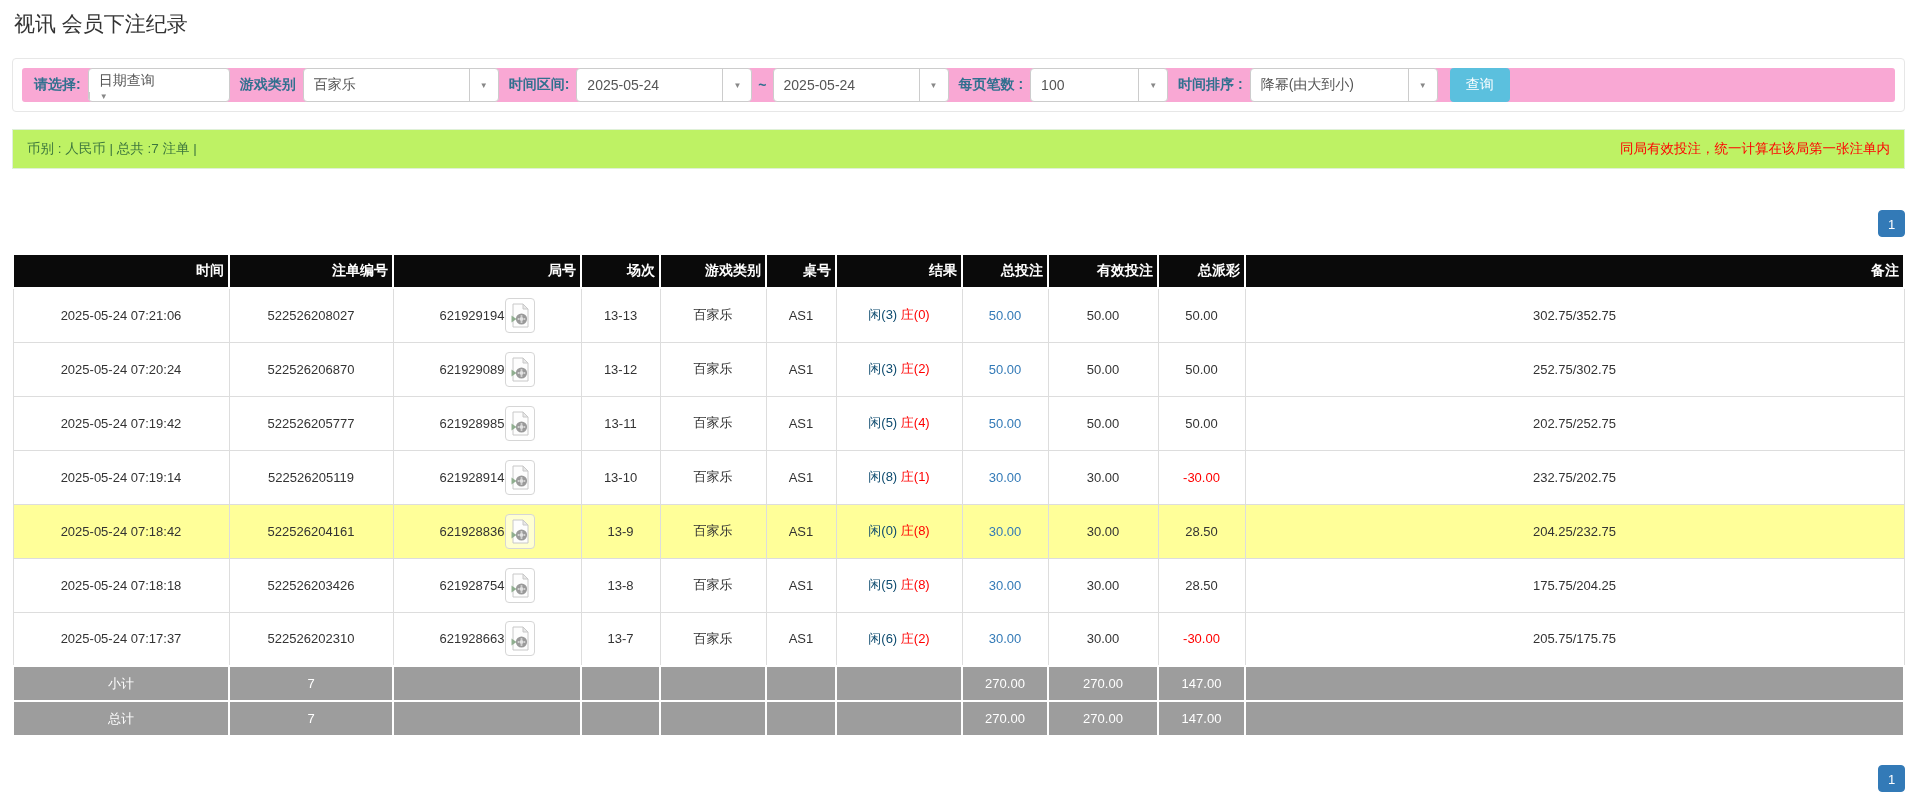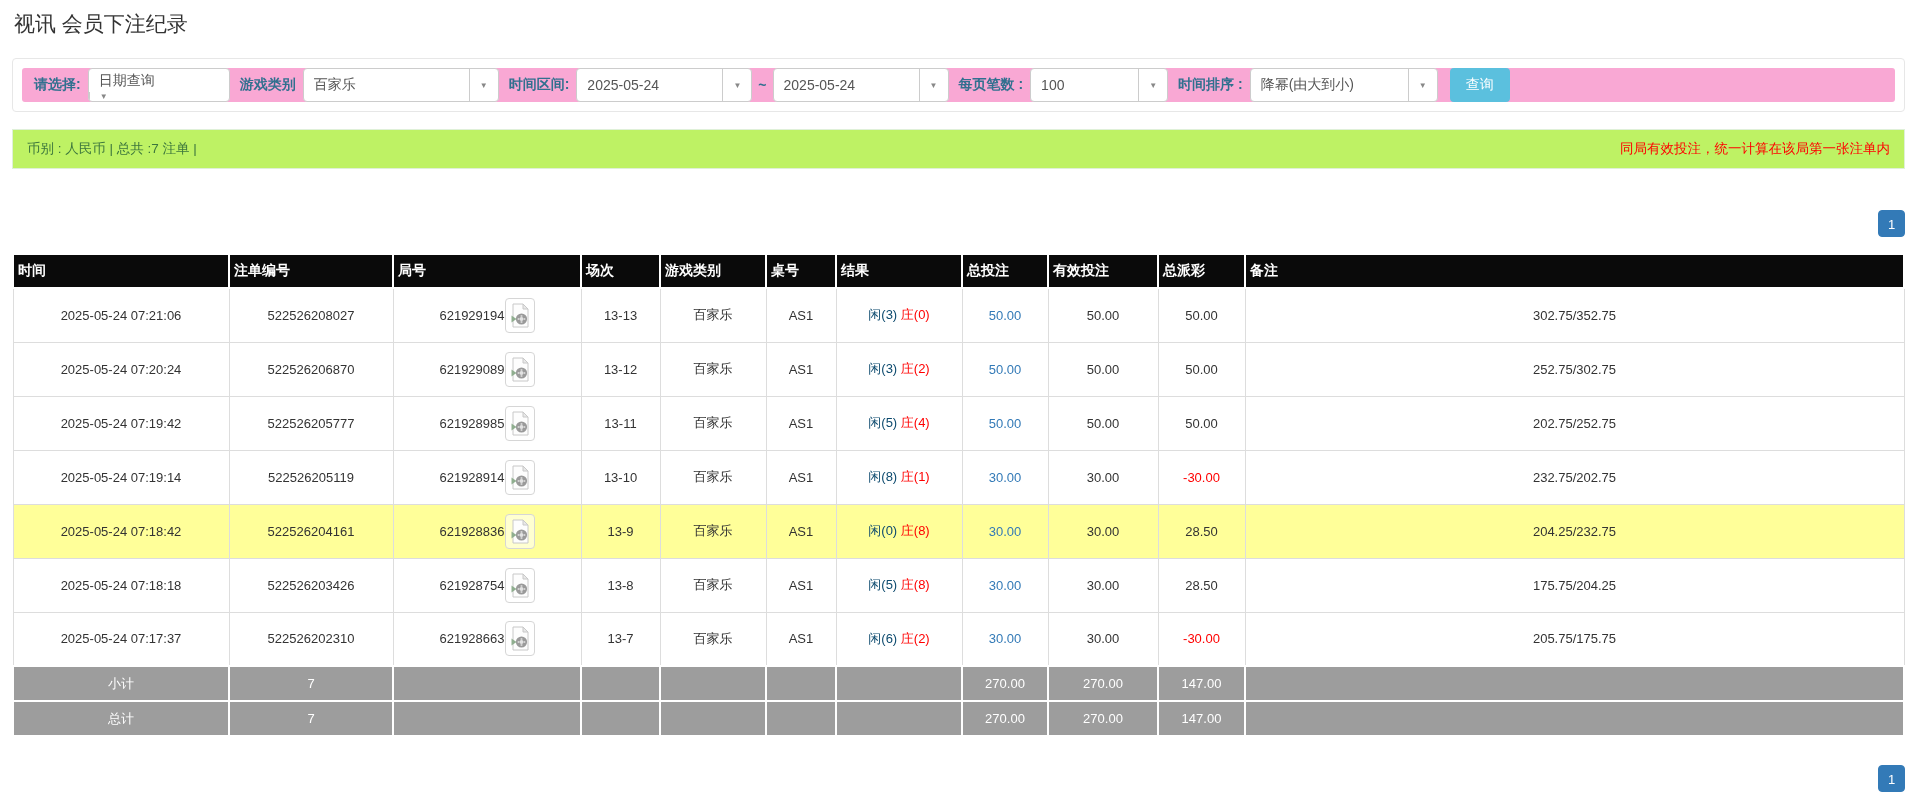--- a/index.html
+++ b/index.html
@@ -63,21 +63,21 @@
   .page-btn {
     display: inline-block; min-width: 27px; height: 27px; line-height: 27px;
     background: #337ab7; color: #fff; border: 1px solid #337ab7; border-radius: 4px;
     font-size: 13px; text-align: center; text-decoration: none; cursor: pointer;
   }
 
   
   table.records { width: 100%; border-collapse: collapse; table-layout: fixed; }
   thead td {
     background: #0a0a0a; color: #fff; font-weight: bold; font-size: 14px;
-    text-align: left; border: 2px solid #fff; padding: 7px 4px; height: 33px;
+    text-align: right; border: 2px solid #fff; padding: 7px 4px; height: 33px;
   }
   tbody td {
     border: 1px solid #ddd; font-size: 13px; color: #333; text-align: center;
     height: 54px; padding: 2px 4px; vertical-align: middle; background: #fff;
   }
   tr.highlight td { background: #ffff99; }
   tfoot td {
     background: #9d9d9d; color: #fff; font-size: 13px; text-align: center;
     border: 2px solid #fff; height: 35px; padding: 4px;
   }

